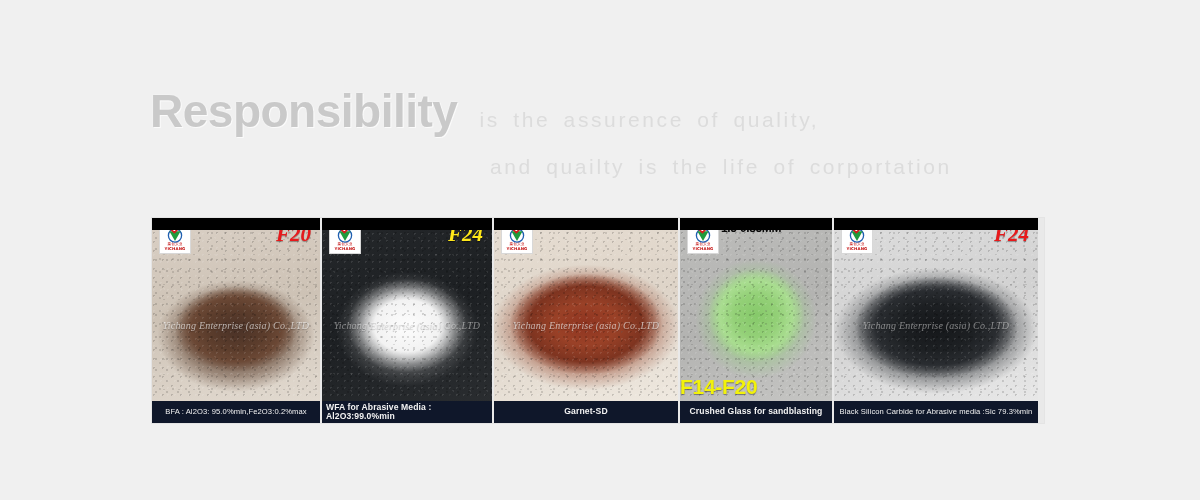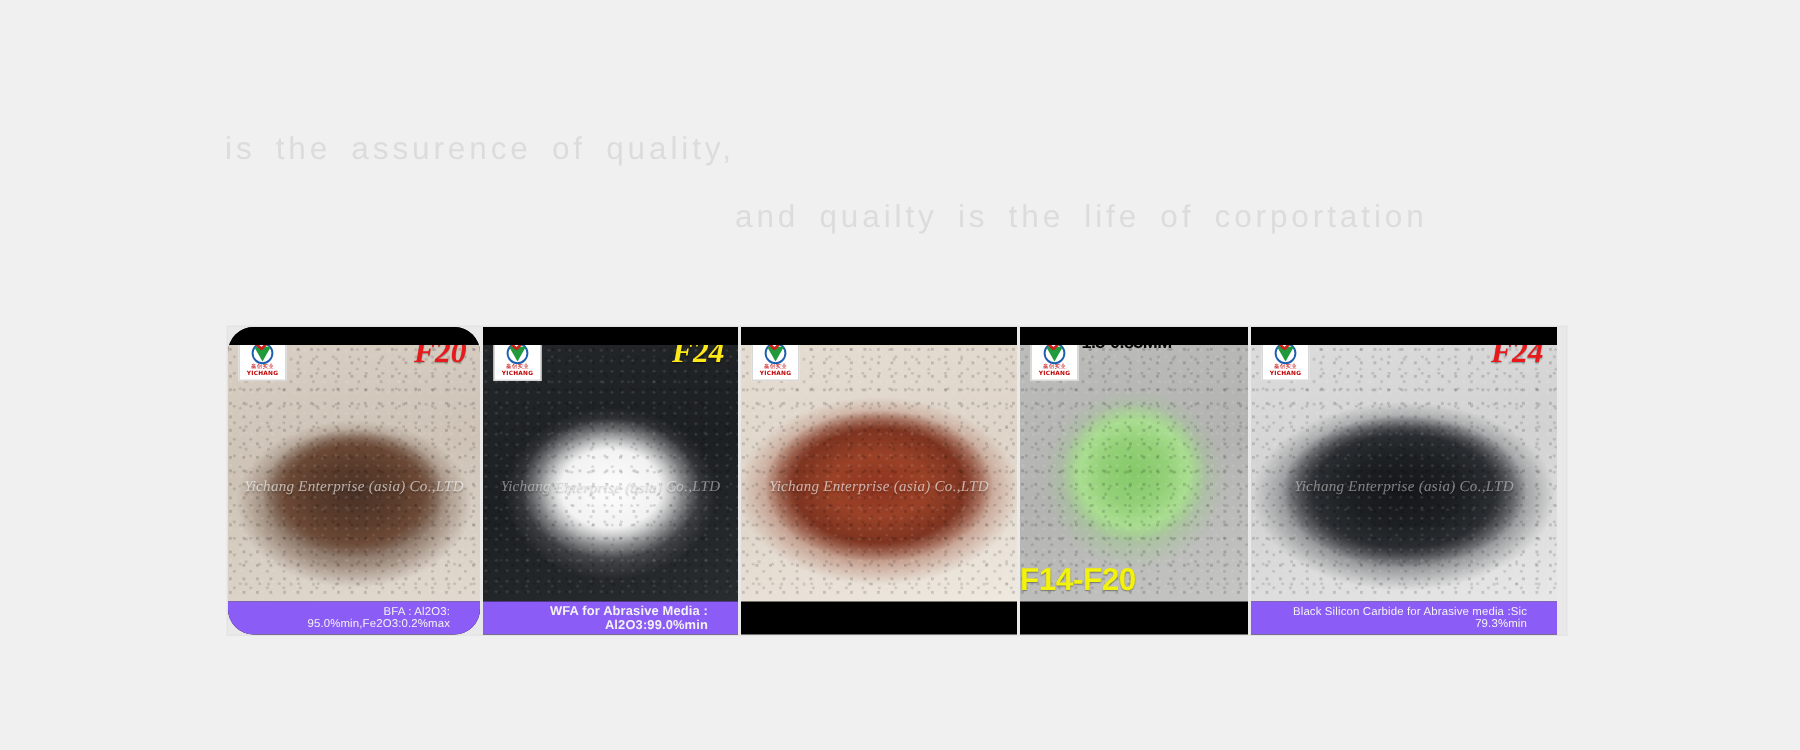--- a/index.html
+++ b/index.html
@@ -58,21 +58,21 @@
     padding:0;
     box-shadow:0 0 0 1px #e4e4e4;
   }
   .panel {
     position:relative;
     height:100%;
     background:#000;
     overflow:hidden;
     flex:0 0 auto;
   }
-  .p1 { width:168px;border-radius:17px; }
+  .p1 { width:168px; }
   .p2 { width:170px; }
   .p3 { width:184px; }
   .p4 { width:152px; }
   .p5 { width:204px; }
 
   .photo {
     position:absolute;
     left:0; right:0;
     top:12px; bottom:22px;
     overflow:hidden;
@@ -215,46 +215,47 @@
     text-shadow:0 1px 1px rgba(0,0,0,.25);
   }
   .watermark.dark { color:rgba(255,255,255,.45); }
 
   
   .caption {
     position:absolute;
     left:0; right:0;
     bottom:0;
     height:22px;
-    background:#8b5cf6;
+    background:#0f172a;
     color:#f2f2f2;
     font-size:7.6px;
     display:flex;
     align-items:center;
     justify-content:center;
-    text-align:right;
+    text-align:left;
     letter-spacing:.1px;
-    padding:0 20px;
+    padding:0 4px;
     z-index:5;
     line-height:1.1;
   }
   .caption.big { font-size:8.6px;font-weight:bold; }
   .topbar {
     position:absolute;
     left:0; right:0; top:0;
     height:12px;
     background:#000;
     z-index:5;
   }
 </style>
 </head>
 <body>
 
 <div id="banner-text">
   <div id="headline-row">
+    <span id="headline-word">Responsibility</span>
     <span id="headline-tail">is  the  assurence  of  quality,</span>
   </div>
   <div id="headline-line2">and  quailty  is  the  life  of corportation</div>
 </div>
 
 <div id="product-strip">
 
   <div class="panel p1">
     <div class="photo bg-bfa">
       <div class="grain"></div>
@@ -307,40 +308,42 @@
         <svg width="20" height="17" viewBox="0 0 20 17">
           <circle cx="10" cy="9.5" r="6.6" fill="none" stroke="#1f5fb0" stroke-width="1.3"></circle>
           <path d="M4.4 5.2 L10 15 L15.6 5.2 Z" fill="#1f9a3c"></path>
           <path d="M6.2 3.6 L9.4 6.6 L14.6 1.2" fill="none" stroke="#d21f1f" stroke-width="1.8" stroke-linecap="round" stroke-linejoin="round"></path>
         </svg>
       </div>
       <div class="logo-cn">赢创实业</div>
       <div class="logo-en">YICHANG</div>
     </div>
     <div class="watermark">Yichang Enterprise (asia) Co.,LTD</div>
+    <div class="caption big">Garnet-SD</div>
   </div>
 
   <div class="panel p4">
     <div class="photo bg-glass">
       <div class="grain"></div>
     </div>
     <div class="topbar"></div>
     <div class="logo-badge">
       <div class="logo-mark">
         <svg width="20" height="17" viewBox="0 0 20 17">
           <circle cx="10" cy="9.5" r="6.6" fill="none" stroke="#1f5fb0" stroke-width="1.3"></circle>
           <path d="M4.4 5.2 L10 15 L15.6 5.2 Z" fill="#1f9a3c"></path>
           <path d="M6.2 3.6 L9.4 6.6 L14.6 1.2" fill="none" stroke="#d21f1f" stroke-width="1.8" stroke-linecap="round" stroke-linejoin="round"></path>
         </svg>
       </div>
       <div class="logo-cn">赢创实业</div>
       <div class="logo-en">YICHANG</div>
     </div>
     <div class="size-label">1.5-0.85MM</div>
     <div class="grade-bottom">F14-F20</div>
+    <div class="caption big">Crushed Glass for sandblasting</div>
   </div>
 
   <div class="panel p5">
     <div class="photo bg-sic">
       <div class="grain"></div>
     </div>
     <div class="topbar"></div>
     <div class="logo-badge">
       <div class="logo-mark">
         <svg width="20" height="17" viewBox="0 0 20 17">

